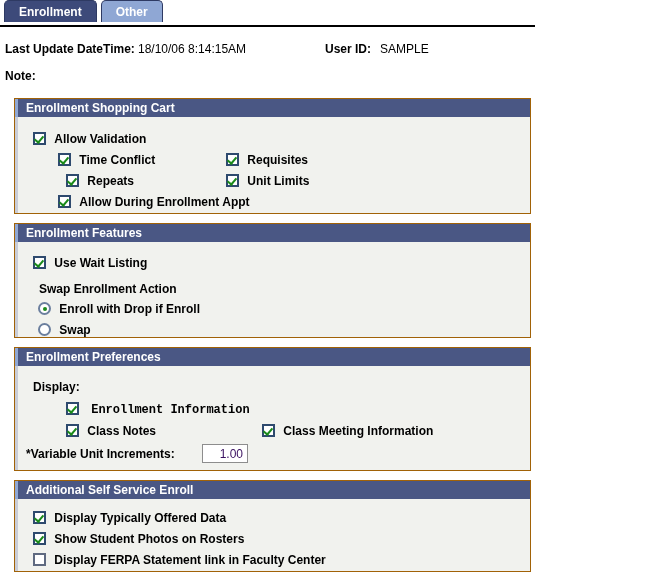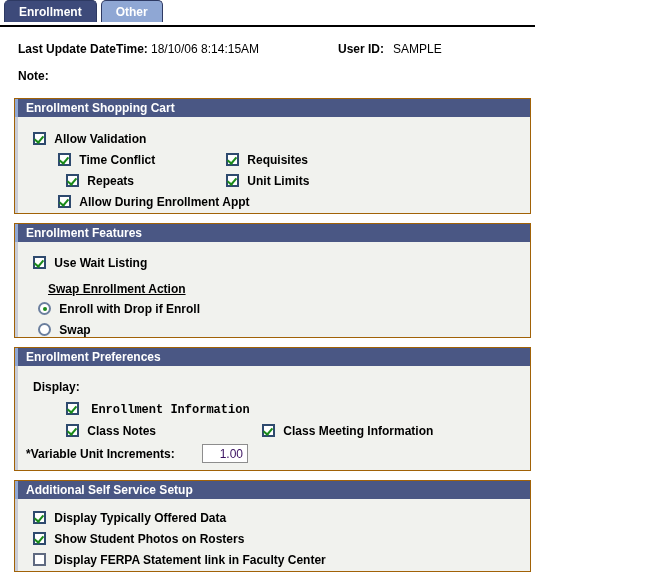--- a/index.html
+++ b/index.html
@@ -56,21 +56,21 @@
     top: 25px;
     width: 535px;
     height: 2px;
     background: #000000;
   }
 
   
   .infoblock {
     position: relative;
     margin-top: 13px;
-    padding-left: 18px;
+    padding-left: 5px;
   }
   .inforow {
     position: relative;
     height: 20px;
     white-space: nowrap;
   }
   .lbl-bold {
     font-weight: bold;
     font-size: 12px;
     color: #000000;
@@ -277,21 +277,21 @@
 
 <div class="group" style="margin-top:9px;">
   <div class="group-header">Enrollment Features</div>
   <div class="group-body" style="height:95px;">
 
     <div class="optrow" style="left:15px; top:14px;">
       <span class="cb checked"></span>
       <span class="optlabel">Use Wait Listing</span>
     </div>
 
-    <div class="optrow" style="left:30px; top:40px;text-decoration:underline;">
+    <div class="optrow" style="left:21px; top:40px;">
       <span class="plainlabel">Swap Enrollment Action</span>
     </div>
 
     <div class="optrow" style="left:20px; top:60px;">
       <span class="rb selected"></span>
       <span class="optlabel">Enroll with Drop if Enroll</span>
     </div>
 
     <div class="optrow" style="left:20px; top:81px;">
       <span class="rb"></span>
@@ -326,21 +326,21 @@
 
     <div class="optrow" style="left:8px; top:81px;">
       <span class="plainlabel">*Variable Unit Increments:</span>
     </div>
     <input class="num-input" style="left: 184px; top: 78px;" type="text" value="1.00">
 
   </div>
 </div>
 
 <div class="group" style="margin-top:9px;">
-  <div class="group-header">Additional Self Service Setup</div>
+  <div class="group-header">Additional Self Service Enroll</div>
   <div class="group-body" style="height:72px;">
 
     <div class="optrow" style="left:15px; top:12px;">
       <span class="cb checked"></span>
       <span class="optlabel">Display Typically Offered Data</span>
     </div>
 
     <div class="optrow" style="left:15px; top:33px;">
       <span class="cb checked"></span>
       <span class="optlabel">Show Student Photos on Rosters</span>

